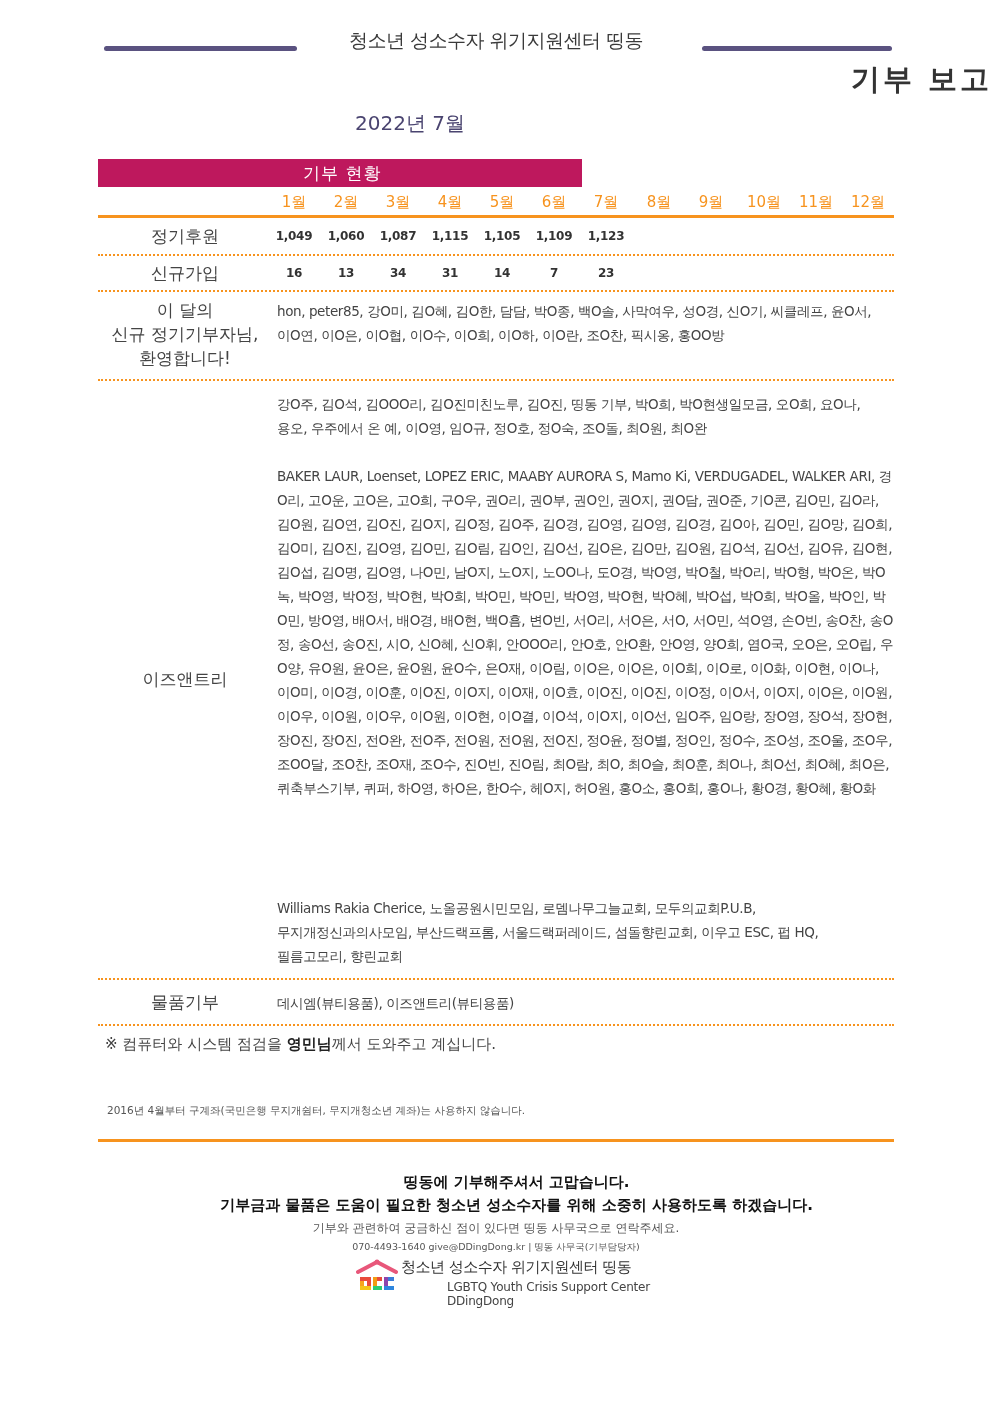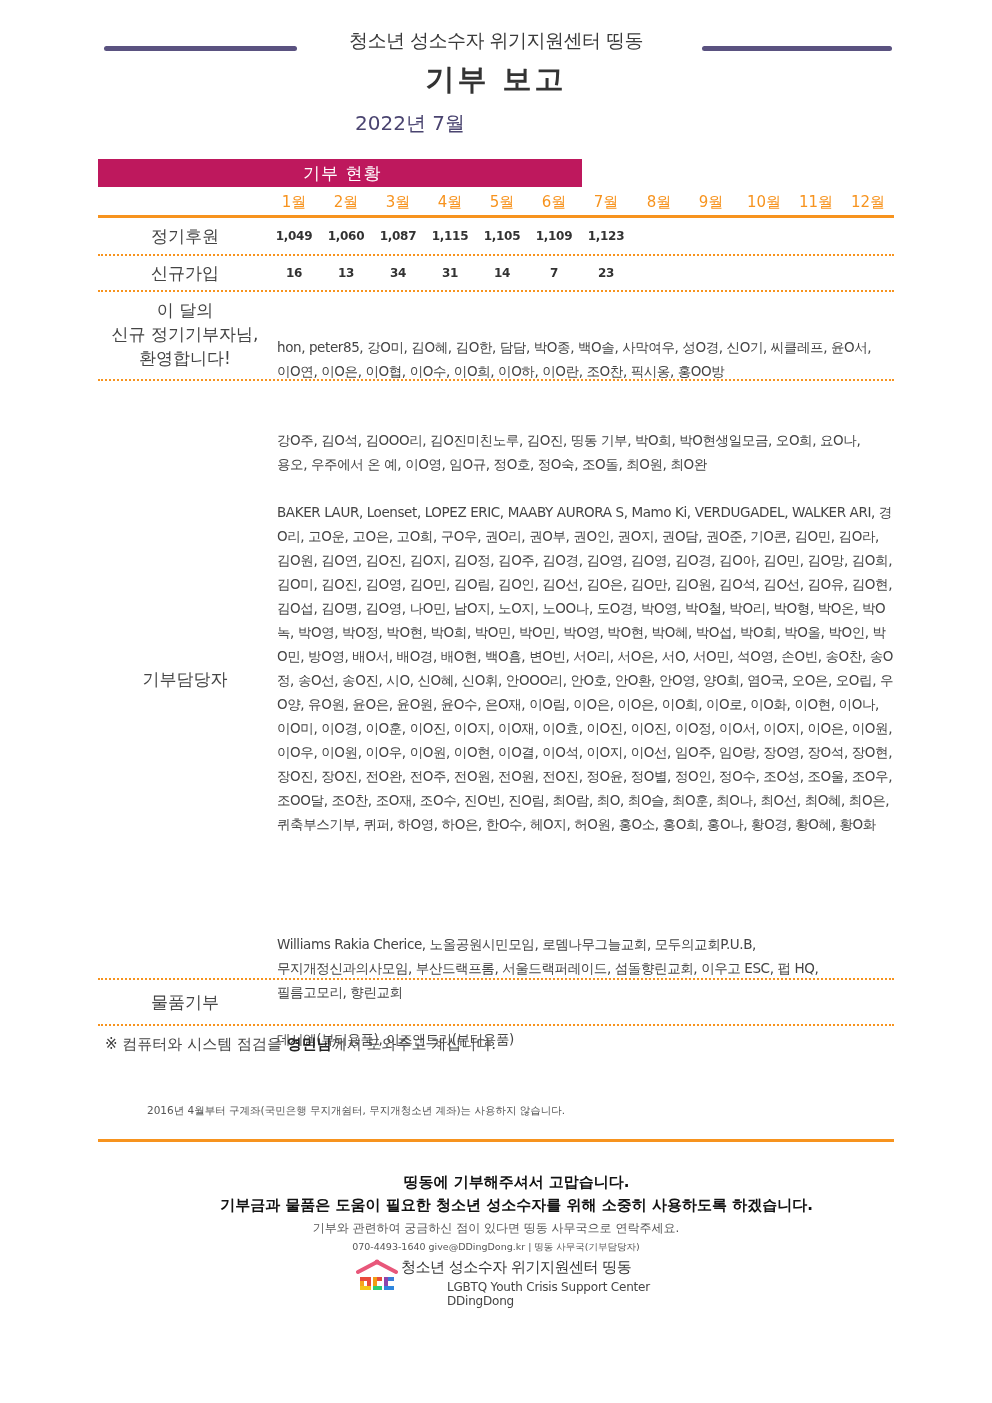--- a/index.html
+++ b/index.html
@@ -2,41 +2,41 @@
 <html><head>
 <meta charset="utf-8">
 <style>
   * { box-sizing: border-box; margin: 0; padding: 0; }
   html, body { width: 992px; height: 1403px; background: #ffffff; }
   body { font-family: "DejaVu Sans", "Liberation Sans", sans-serif; color: #444; position: relative; overflow: hidden; }
   .org-line { position: absolute; top: 28px; left: 0; width: 992px; text-align: center; font-size: 19px; color: #3a3a3a; letter-spacing: -0.5px; }
   .rule-left, .rule-right { position: absolute; top: 46px; height: 5px; background: #5a5280; border-radius: 3px; }
   .rule-left { left: 104px; width: 193px; }
   .rule-right { left: 702px; width: 190px; }
-  .main-title { position: absolute; top: 60px; left: 0; width: 992px; text-align: center; font-size: 29px; font-weight: bold; color: #333; letter-spacing: 3px; }
+  .main-title { position: absolute; top: 60px; left: 0; width: 992px; text-align: right; font-size: 29px; font-weight: bold; color: #333; letter-spacing: 3px; }
   .period { position: absolute; top: 110px; left: 0; width: 820px; text-align: center; font-size: 20px; color: #4a4470; }
 
   .status-banner { position: absolute; left: 98px; top: 159px; width: 484px; height: 28px; background: #be185d; }
   .status-banner span { position: absolute; left: 205px; top: 3px; color: #fff; font-size: 17px; letter-spacing: 1px; }
 
   .months { position: absolute; top: 193px; left: 0; width: 812px; height: 22px; }
   .month { position: absolute; width: 52px; text-align: center; font-size: 15px; color: #f7931e; }
 
   .solid-rule { position: absolute; left: 98px; width: 796px; height: 3px; background: #f7931e; }
   .dot-rule { position: absolute; left: 98px; width: 796px; height: 0; border-top: 2px dotted #f7931e; }
 
   .row-label { position: absolute; left: 100px; width: 170px; text-align: center; font-size: 17px; color: #444; line-height: 24px; }
   .cell-num { position: absolute; width: 52px; text-align: center; font-size: 12px; color: #333; font-weight: bold; letter-spacing: -0.3px; }
 
-  .names { position: absolute; left: 277px; width: 618px; font-size: 13.5px; line-height: 24px; color: #444; letter-spacing: -0.4px; word-break: break-all; margin-top: 36px; }
+  .names { position: absolute; left: 277px; width: 618px; font-size: 13.5px; line-height: 24px; color: #444; letter-spacing: -0.4px; word-break: break-all; }
   .names.wrap-words { word-break: keep-all; }
 
   .notes { position: absolute; left: 105px; top: 1032px; font-size: 15px; line-height: 24px; color: #444; }
   .notes b { color: #222; }
-  .small-note { position: absolute; left: 107px; top: 1104px; font-size: 10.5px; line-height: 13px; color: #555; margin-left: 40px; }
+  .small-note { position: absolute; left: 107px; top: 1104px; font-size: 10.5px; line-height: 13px; color: #555; }
 
   .thanks { position: absolute; left: 0; width: 992px; text-align: center; color: #111; font-weight: bold; padding-left: 41px; }
   .contact { position: absolute; left: 0; width: 992px; text-align: center; color: #555; }
 
   .logo-wrap { position: absolute; left: 355px; top: 1258px; width: 300px; height: 36px; }
   .logo-name { position: absolute; left: 46px; top: 0; font-size: 15px; color: #333; letter-spacing: -0.5px; }
   .logo-sub { position: absolute; left: 92px; top: 22px; font-size: 12px; color: #444; letter-spacing: -0.2px; }
 </style>
 </head>
 <body>
@@ -98,21 +98,21 @@
 
 <div class="row-label" style="top:298px">
   <div>이 달의</div>
   <div>신규 정기기부자님,</div>
   <div>환영합니다!</div>
 </div>
 <div class="names wrap-words" style="top:299px;width:600px">hon, peter85, 강O미, 김O혜, 김O한, 담담, 박O종, 백O솔, 사막여우, 성O경, 신O기, 씨클레프, 윤O서, 이O연, 이O은, 이O협, 이O수, 이O희, 이O하, 이O란, 조O찬, 픽시옹, 홍OO방</div>
 
 <div class="dot-rule" style="top:379px"></div>
 
-<div class="row-label" style="top:667px">기부담당자</div>
+<div class="row-label" style="top:667px">이즈앤트리</div>
 <div class="names wrap-words" style="top:392px;width:600px">강O주, 김O석, 김OOO리, 김O진미친노루, 김O진, 띵동 기부, 박O희, 박O현생일모금, 오O희, 요O나, 용오, 우주에서 온 예, 이O영, 임O규, 정O호, 정O숙, 조O돌, 최O원, 최O완</div>
 <div class="names" style="top:464px">BAKER LAUR, Loenset, LOPEZ ERIC, MAABY AURORA S, Mamo Ki, VERDUGADEL, WALKER ARI, 경O리, 고O운, 고O은, 고O희, 구O우, 권O리, 권O부, 권O인, 권O지, 권O담, 권O준, 기O콘, 김O민, 김O라, 김O원, 김O연, 김O진, 김O지, 김O정, 김O주, 김O경, 김O영, 김O영, 김O경, 김O아, 김O민, 김O망, 김O희, 김O미, 김O진, 김O영, 김O민, 김O림, 김O인, 김O선, 김O은, 김O만, 김O원, 김O석, 김O선, 김O유, 김O현, 김O섭, 김O명, 김O영, 나O민, 남O지, 노O지, 노OO나, 도O경, 박O영, 박O철, 박O리, 박O형, 박O온, 박O녹, 박O영, 박O정, 박O현, 박O희, 박O민, 박O민, 박O영, 박O현, 박O혜, 박O섭, 박O희, 박O올, 박O인, 박O민, 방O영, 배O서, 배O경, 배O현, 백O흠, 변O빈, 서O리, 서O은, 서O, 서O민, 석O영, 손O빈, 송O찬, 송O정, 송O선, 송O진, 시O, 신O혜, 신O휘, 안OOO리, 안O호, 안O환, 안O영, 양O희, 염O국, 오O은, 오O립, 우O양, 유O원, 윤O은, 윤O원, 윤O수, 은O재, 이O림, 이O은, 이O은, 이O희, 이O로, 이O화, 이O현, 이O나, 이O미, 이O경, 이O훈, 이O진, 이O지, 이O재, 이O효, 이O진, 이O진, 이O정, 이O서, 이O지, 이O은, 이O원, 이O우, 이O원, 이O우, 이O원, 이O현, 이O결, 이O석, 이O지, 이O선, 임O주, 임O랑, 장O영, 장O석, 장O현, 장O진, 장O진, 전O완, 전O주, 전O원, 전O원, 전O진, 정O윤, 정O별, 정O인, 정O수, 조O성, 조O울, 조O우, 조OO달, 조O찬, 조O재, 조O수, 진O빈, 진O림, 최O람, 최O, 최O슬, 최O훈, 최O나, 최O선, 최O혜, 최O은, 퀴축부스기부, 퀴퍼, 하O영, 하O은, 한O수, 헤O지, 허O원, 홍O소, 홍O희, 홍O나, 황O경, 황O혜, 황O화</div>
 <div class="names wrap-words" style="top:896px;width:600px">Williams Rakia Cherice, 노올공원시민모임, 로뎀나무그늘교회, 모두의교회P.U.B, 무지개정신과의사모임, 부산드랙프롬, 서울드랙퍼레이드, 섬돌향린교회, 이우고 ESC, 펍 HQ, 필름고모리, 향린교회</div>
 
 <div class="dot-rule" style="top:978px"></div>
 
 <div class="row-label" style="top:990px">물품기부</div>
 <div class="names" style="top:991px">데시엠(뷰티용품), 이즈앤트리(뷰티용품)</div>
 
 <div class="dot-rule" style="top:1024px"></div>

